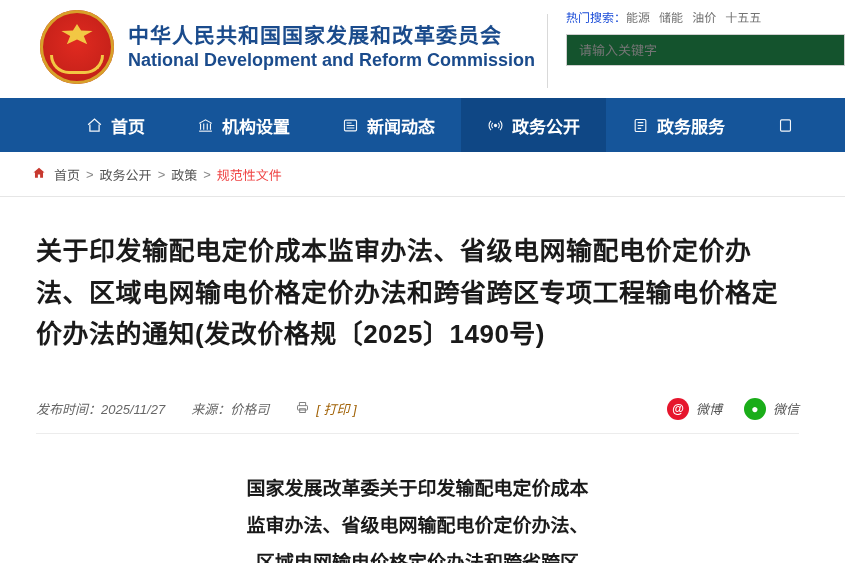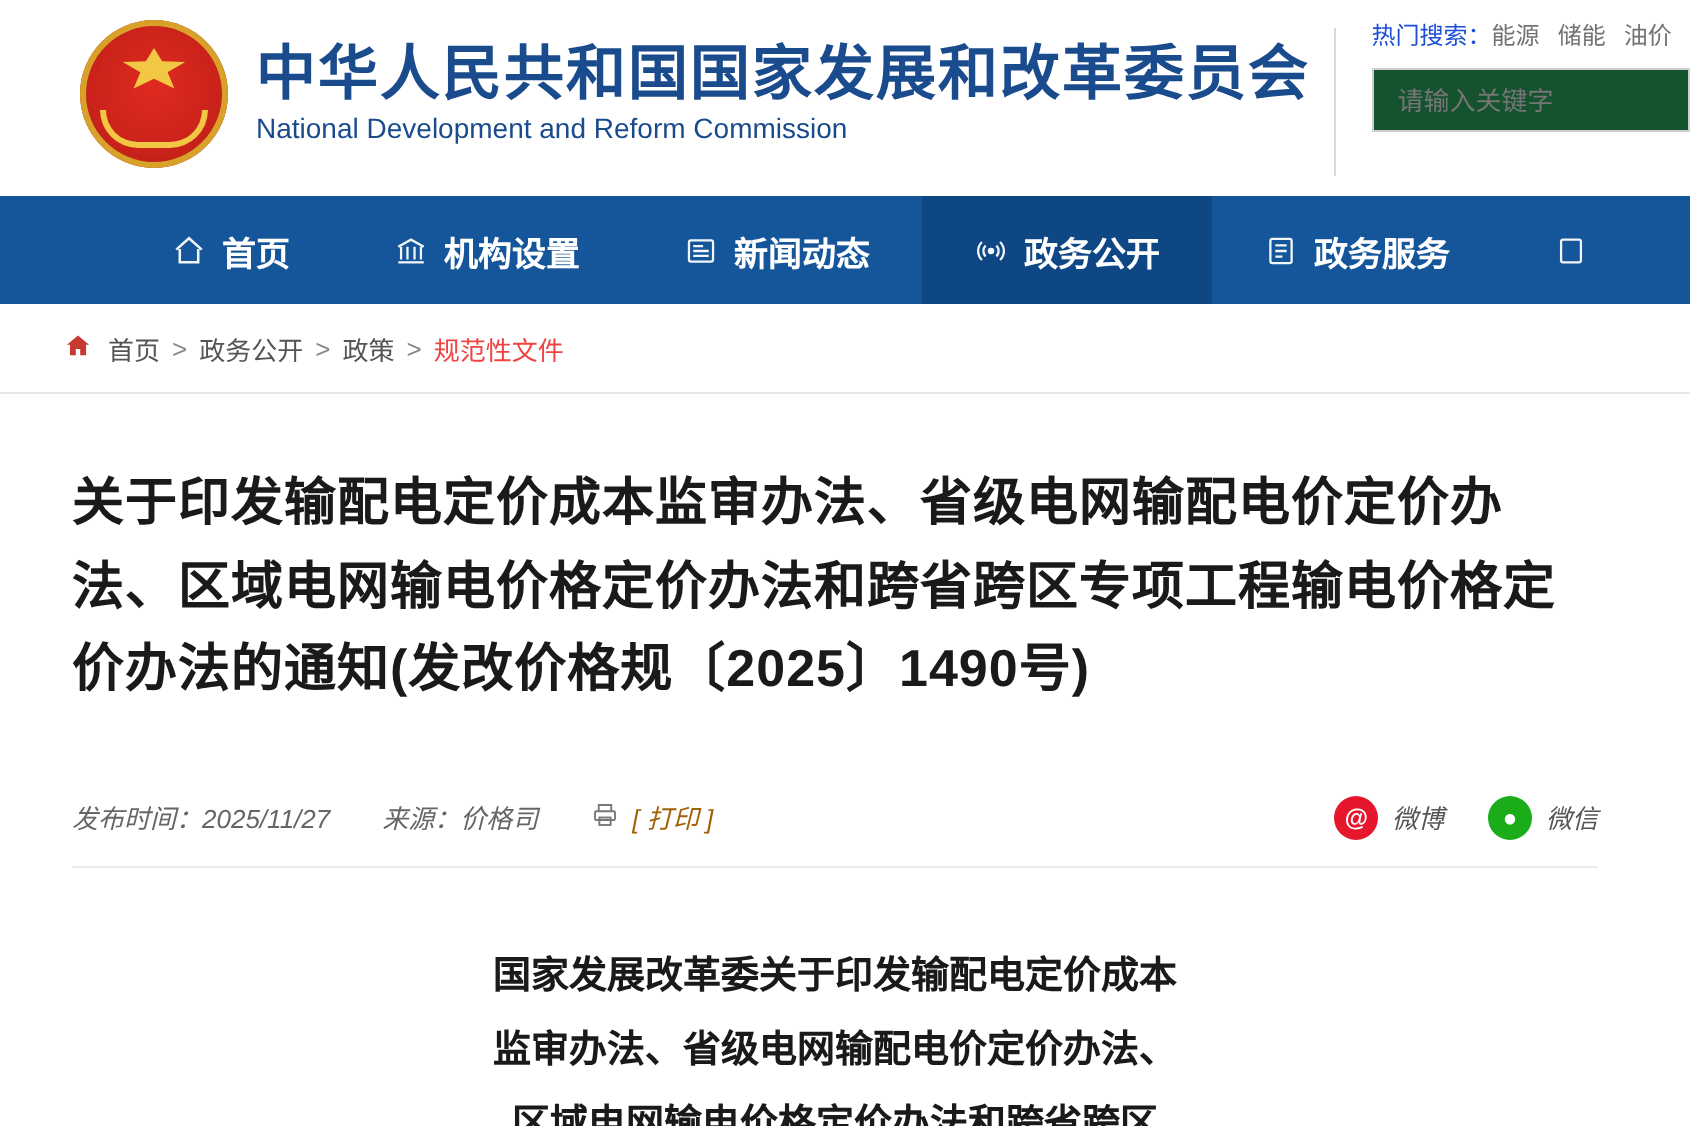--- a/index.html
+++ b/index.html
@@ -59,29 +59,29 @@
     height: 16px;
     border-radius: 0 0 24px 24px;
     border: 3px solid #f2c744;
     border-top: none;
   }
   .title-block {
     margin-left: 14px;
     line-height: 1.05;
   }
   .title-cn {
-    font-size: 30px;
+    font-size: 21px;
     font-weight: bold;
     color: #1a4b8c;
     letter-spacing: 1px;
     white-space: nowrap;
   }
   .title-en {
-    font-size: 14px;
-    font-weight: normal;
+    font-size: 18px;
+    font-weight: bold;
     color: #1a4b8c;
     margin-top: 4px;
     white-space: nowrap;
   }
   .header-divider {
     width: 1px;
     height: 74px;
     background: #d9d9d9;
     margin: 14px 0 0 12px;
   }

